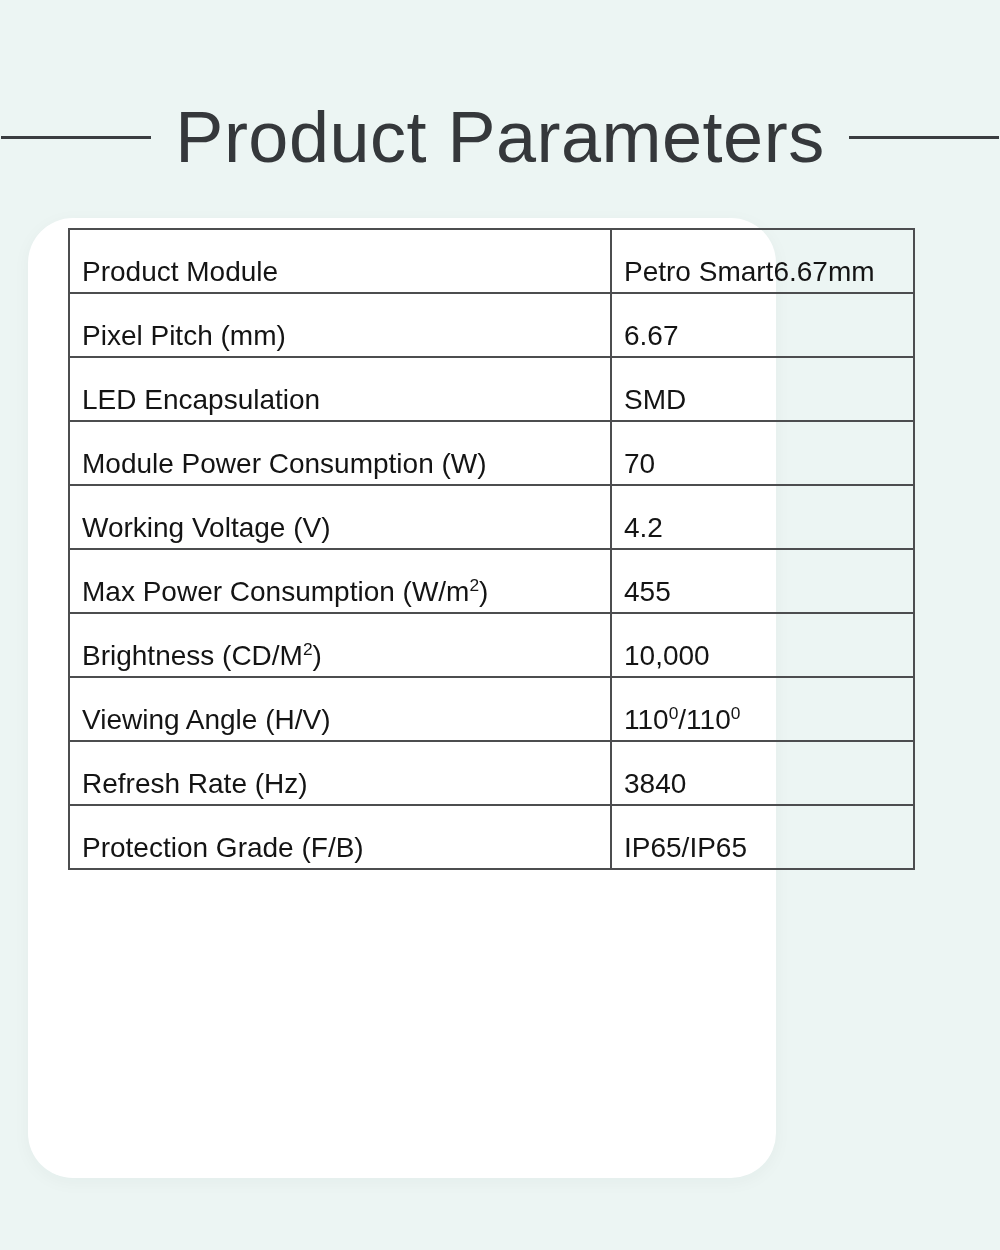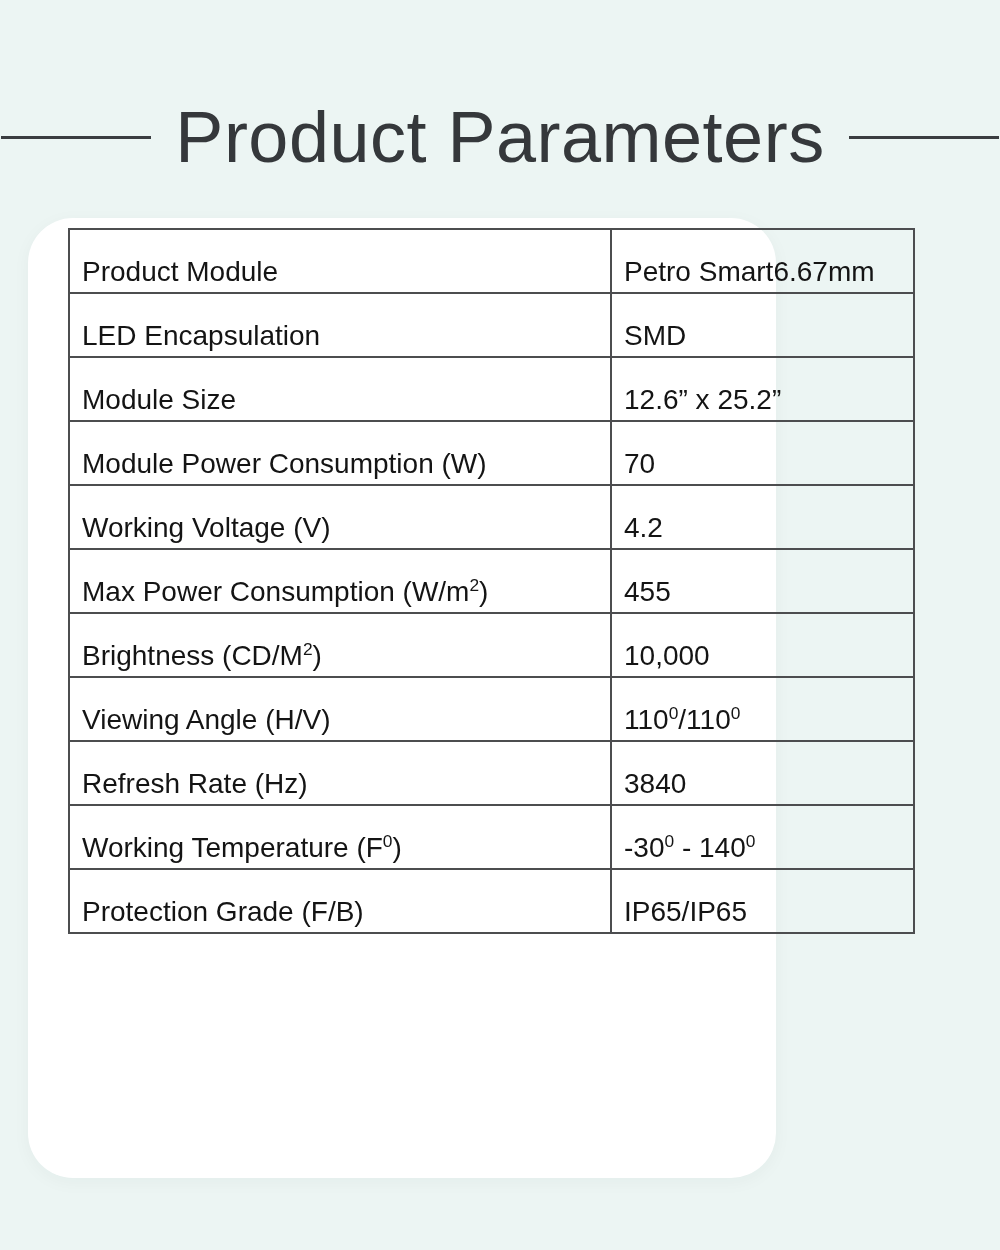--- a/index.html
+++ b/index.html
@@ -85,26 +85,26 @@
     <colgroup>
         <col class="c1">
         <col class="c2">
       </colgroup>
     <tbody>
         <tr>
           <td>Product Module</td>
           <td>Petro Smart6.67mm</td>
         </tr>
         <tr>
+          <td>Pixel Pitch (mm)</td>
+          <td>6.67</td>
+        </tr>
+        <tr>
           <td>LED Encapsulation</td>
           <td>SMD</td>
-        </tr>
-        <tr>
-          <td>Module Size</td>
-          <td>12.6” x 25.2”</td>
         </tr>
         <tr>
           <td>Module Power Consumption (W)</td>
           <td>70</td>
         </tr>
         <tr>
           <td>Working Voltage (V)</td>
           <td>4.2</td>
         </tr>
         <tr>
@@ -117,22 +117,18 @@
         </tr>
         <tr>
           <td>Viewing Angle (H/V)</td>
           <td>110<sup>0</sup>/110<sup>0</sup></td>
         </tr>
         <tr>
           <td>Refresh Rate (Hz)</td>
           <td>3840</td>
         </tr>
         <tr>
-          <td>Working Temperature (F<sup>0</sup>)</td>
-          <td>-30<sup>0</sup> - 140<sup>0</sup></td>
-        </tr>
-        <tr>
           <td>Protection Grade (F/B)</td>
           <td>IP65/IP65</td>
         </tr>
       </tbody>
   </table>
 </div>
 
 </body></html>

